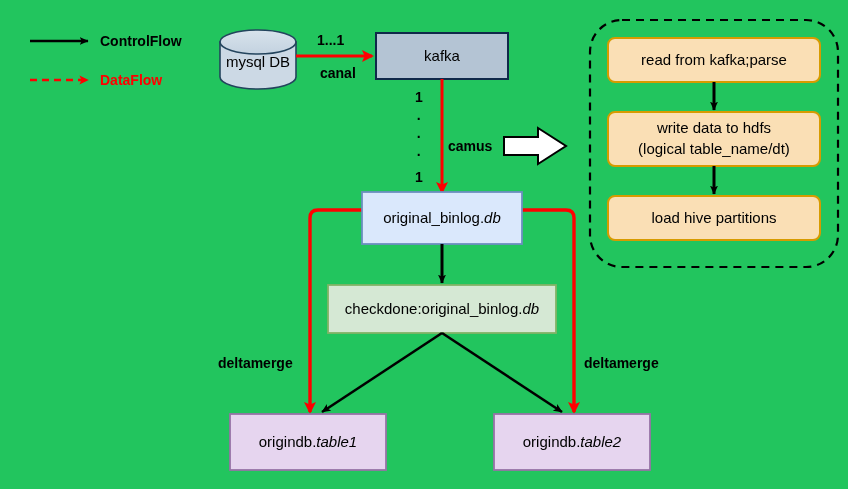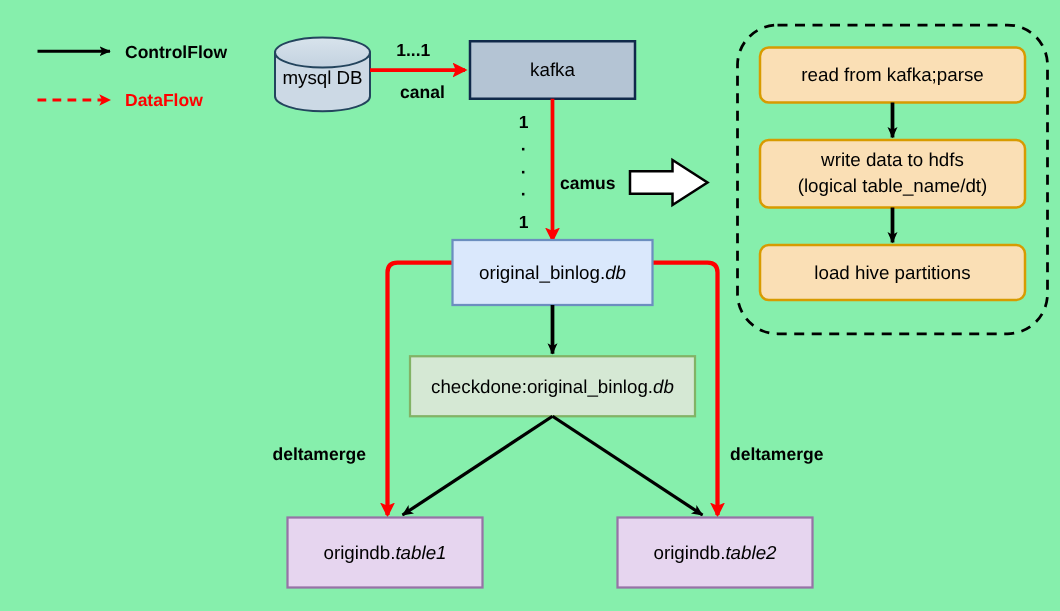--- a/index.html
+++ b/index.html
@@ -1,18 +1,18 @@
 <!DOCTYPE html>
 <html><head>
 <meta charset="utf-8">
 <style>
   html,body{margin:0;padding:0;background:#ffffff;}
   body{width:848px;height:489px;overflow:hidden;
        font-family:"Liberation Sans","DejaVu Sans",sans-serif;}
-  #stage{position:relative;width:848px;height:489px;background:#86efac;}
+  #stage{position:relative;width:848px;height:489px;background:#22c55e;}
   svg#diagram{position:absolute;left:0;top:0;width:848px;height:489px;}
   .node-label{font-family:"Liberation Sans","DejaVu Sans",sans-serif;
               font-size:15px;fill:#000000;text-anchor:middle;dominant-baseline:middle;}
   .node-label .it{font-style:italic;}
   .edge-label{font-family:"Liberation Sans","DejaVu Sans",sans-serif;
               font-size:14px;font-weight:bold;fill:#000000;}
   .legend-label{font-family:"Liberation Sans","DejaVu Sans",sans-serif;
                 font-size:14px;font-weight:bold;}
   .mult{font-family:"Liberation Sans","DejaVu Sans",sans-serif;
         font-size:14px;font-weight:bold;fill:#000000;text-anchor:middle;}

